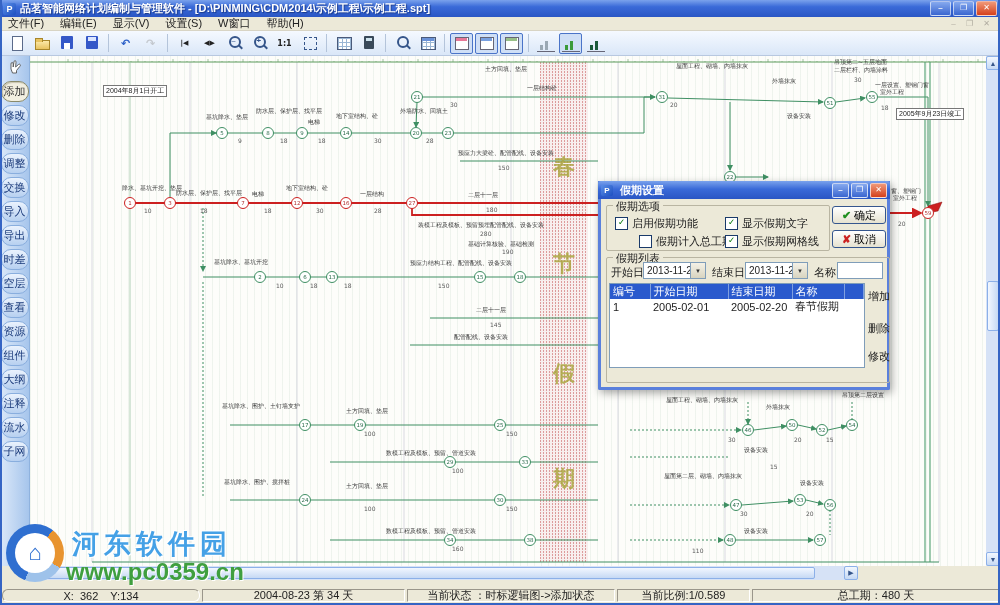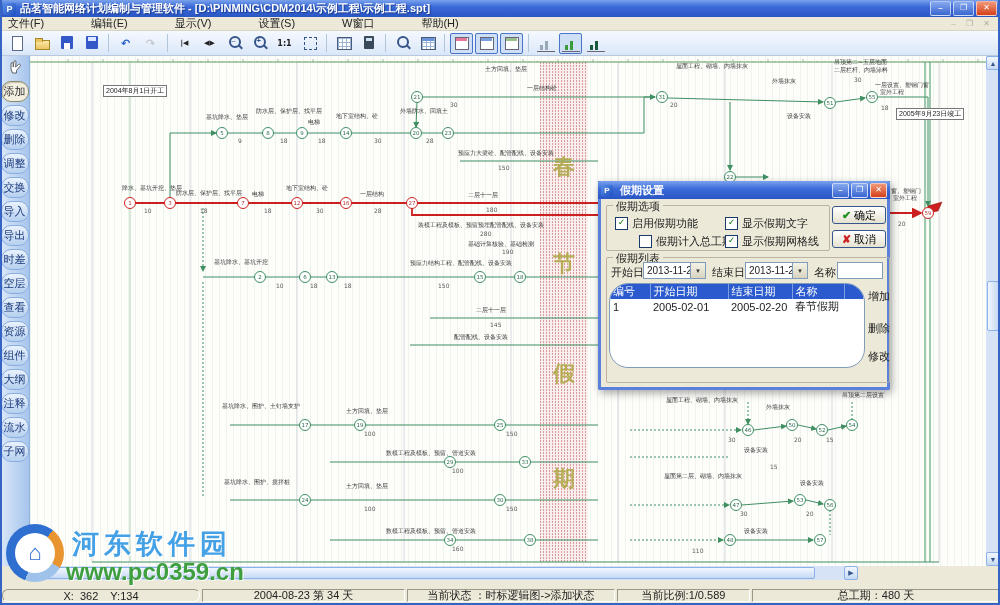--- a/index.html
+++ b/index.html
@@ -15,21 +15,21 @@
     font-size:9px;line-height:12px;text-align:center;font-weight:bold;margin-right:4px;flex:none;}
   .titletext{flex:1;white-space:nowrap;overflow:hidden;text-shadow:1px 1px 1px #1a3a8a;}
   .winbtns{display:flex;gap:2px;margin-right:3px;}
   .wb{width:19px;height:13px;border:1px solid rgba(255,255,255,.6);border-radius:2px;color:#fff;
     font-size:8px;line-height:12px;text-align:center;background:linear-gradient(180deg,#86a9ee,#3a66d0);}
   .wb.close{background:linear-gradient(180deg,#f09878,#d4401c);}
 
   
   .menubar{position:absolute;left:0;top:17px;width:1000px;height:14px;background:#ece9d8;
     border-bottom:1px solid #d8d4c4;display:flex;align-items:center;font-size:11px;color:#222;box-sizing:border-box;}
-  .mitems{display:flex;height:100%;align-items:center;gap:31px;}
+  .mitems{display:flex;height:100%;align-items:center;}
   .mi{padding:0 8px;cursor:default;}
   .mgray{margin-left:auto;margin-right:6px;color:#b0aca0;font-size:8px;letter-spacing:4px;}
 
   
   .toolbar{position:absolute;left:0;top:31px;width:1000px;height:25px;
     background:linear-gradient(180deg,#f5f9ff,#dae7f8);border-bottom:1px solid #b8c8e0;
     display:flex;align-items:center;padding-left:4px;box-sizing:border-box;}
   .tbtn{width:23px;height:21px;border:1px solid transparent;border-radius:2px;background:transparent;
     display:flex;align-items:center;justify-content:center;margin:0 1px;position:relative;padding:0;}
   .tbtn.pressed{border:1px solid #4a74c8;background:#cfdff6;}
@@ -713,21 +713,21 @@
         <span class="cbtn">▼</span>
       </div>
       <span class="flabel" style="left:111px;top:66px;">结束日期</span>
       <div class="combo" style="left:144px;top:63px;width:63px;">
         <span class="cval">2013-11-26</span>
         <span class="cbtn">▼</span>
       </div>
       <span class="flabel" style="left:213px;top:66px;">名称</span>
       <input class="tinput" style="left: 236px; top: 63px; width: 46px;" value="">
 
-      <div class="hlist" style="top:84px;border-radius:19px;">
+      <div class="hlist" style="top:84px;">
         <table class="htable">
           <colgroup>
               <col style="width:40px">
               <col style="width:78px">
               <col style="width:64px">
               <col style="width:52px">
               <col>
             </colgroup>
           <thead>
               <tr>

